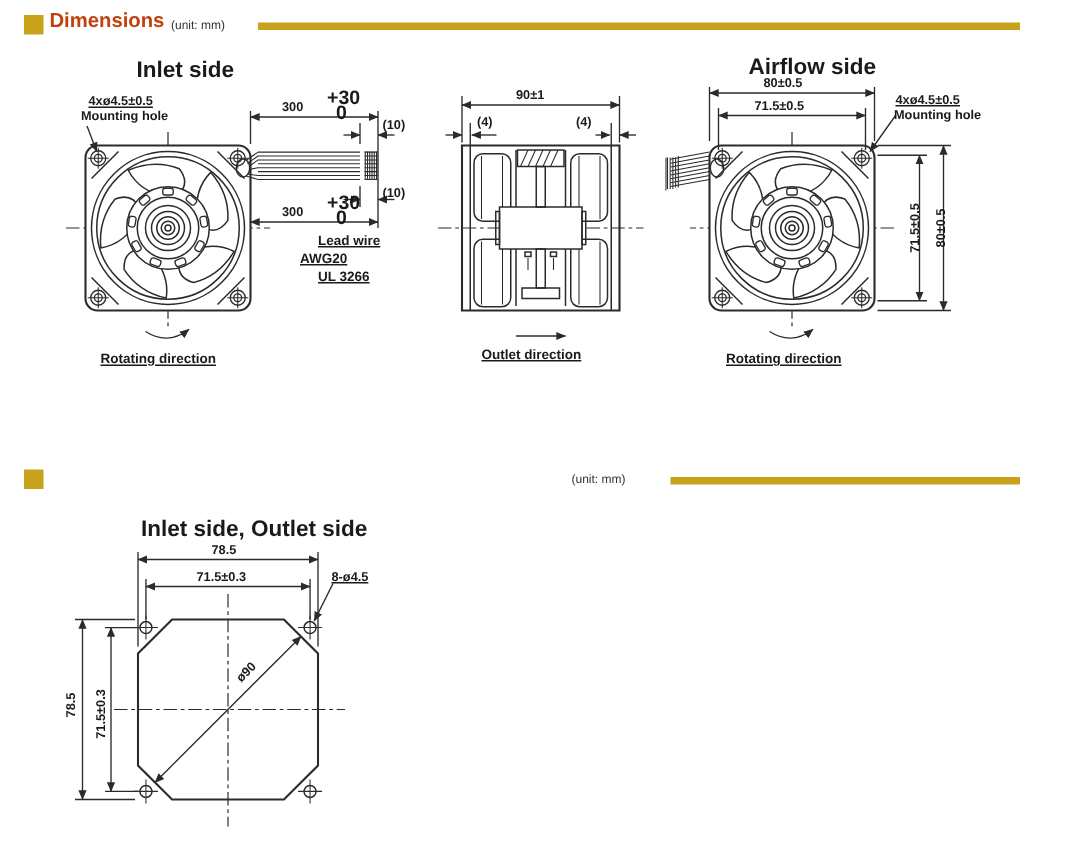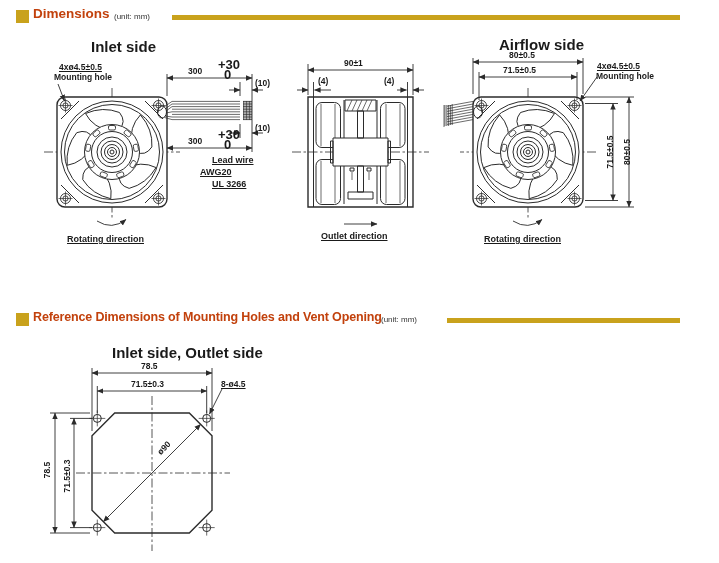--- a/index.html
+++ b/index.html
@@ -211,21 +211,20 @@
       </g>
     </g>
   </svg>
 
   <span class="bullet" style="left:16px;top:10px;"></span>
   <span class="sec-title" style="left:33px;top:6px;">Dimensions</span>
   <span class="sec-unit" style="left:114px;top:12px;">(unit: mm)</span>
   <span class="rule" style="left:172px;top:15px;width:508px;"></span>
 
   <span class="bullet" style="left:16px;top:313px;"></span>
-  <span class="sec-title sec-title2" style="left:33px;top:310px;">Reference Dimensions of Mounting Holes and Vent Opening</span>
   <span class="sec-unit" style="left:381px;top:315px;">(unit: mm)</span>
   <span class="rule" style="left:447px;top:318px;width:233px;"></span>
 
   <span class="lbl lbl-lg" style="left:91px;top:39px;">Inlet side</span>
   <span class="lbl u" style="left:59px;top:63px;">4xø4.5±0.5</span>
   <span class="lbl" style="left:54px;top:73px;">Mounting hole</span>
   <span class="lbl" style="left:188px;top:67px;">300</span>
   <span class="lbl sm" style="left:218px;top:58px;">+30</span>
   <span class="lbl sm" style="left:224px;top:67.5px;">0</span>
   <span class="lbl" style="left:255px;top:79px;">(10)</span>
@@ -245,21 +244,21 @@
 
   <span class="lbl lbl-lg" style="left:499px;top:37px;">Airflow side</span>
   <span class="lbl" style="left:509px;top:51px;">80±0.5</span>
   <span class="lbl" style="left:503px;top:66px;">71.5±0.5</span>
   <span class="lbl u" style="left:597px;top:62px;">4xø4.5±0.5</span>
   <span class="lbl" style="left:596px;top:72px;">Mounting hole</span>
   <span class="lbl ctr" style="left:610px;top:152px;">71.5±0.5</span>
   <span class="lbl ctr" style="left:627px;top:152px;">80±0.5</span>
   <span class="lbl lbl-md" style="left:484px;top:235px;">Rotating direction</span>
 
-  <span class="lbl lbl-lg" style="left:112px;top:345px;">Inlet side, Outlet side</span>
+  <span class="lbl lbl-lg" style="left:94px;top:345px;">Inlet side, Outlet side</span>
   <span class="lbl" style="left:141px;top:362px;">78.5</span>
   <span class="lbl" style="left:131px;top:380px;">71.5±0.3</span>
   <span class="lbl u" style="left:221px;top:380px;">8-ø4.5</span>
   <span class="lbl ctr" style="left:47px;top:470px;">78.5</span>
   <span class="lbl ctr" style="left:67px;top:476px;">71.5±0.3</span>
   <span class="lbl diag" style="left:164px;top:448px;">ø90</span>
 
 </div>
 
 </body></html>

